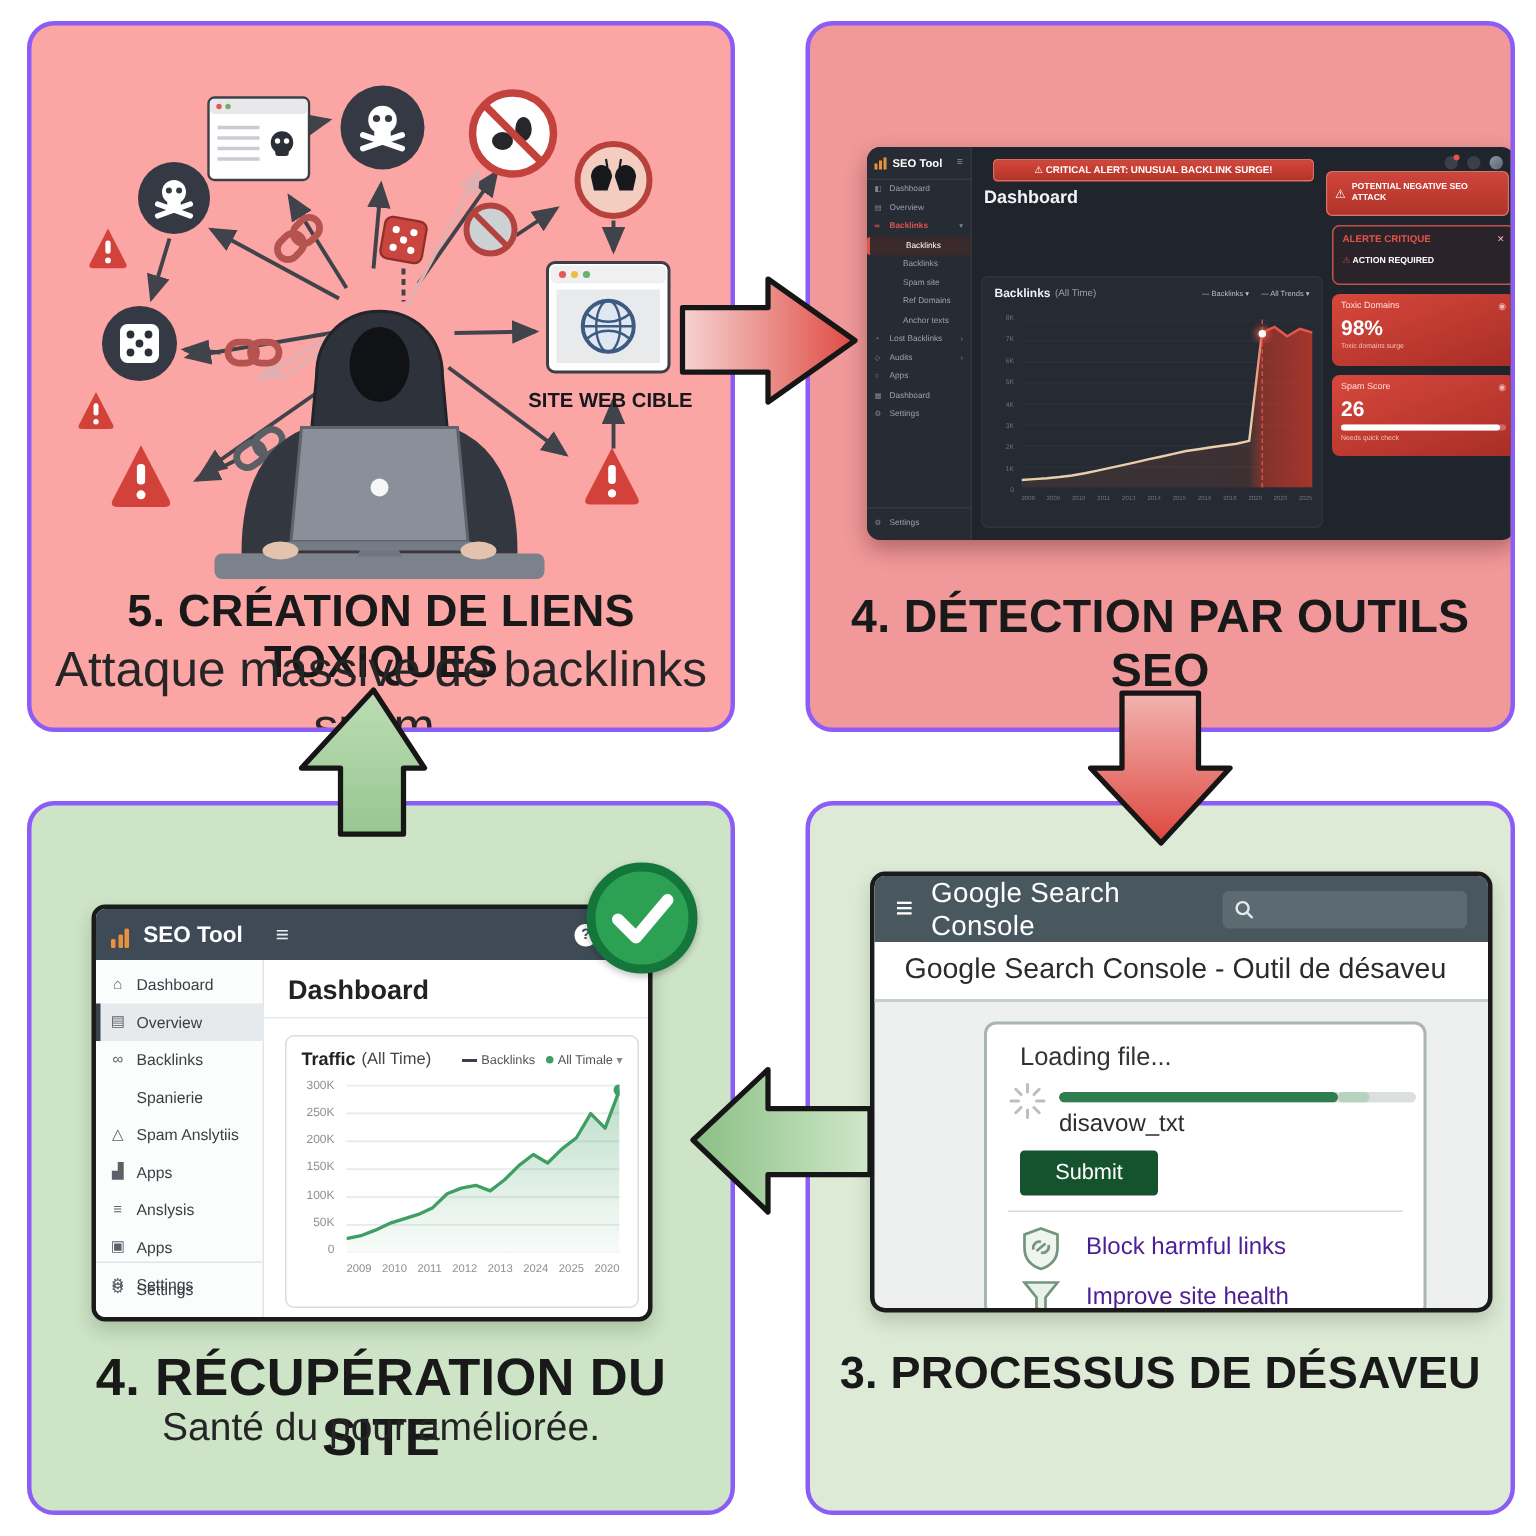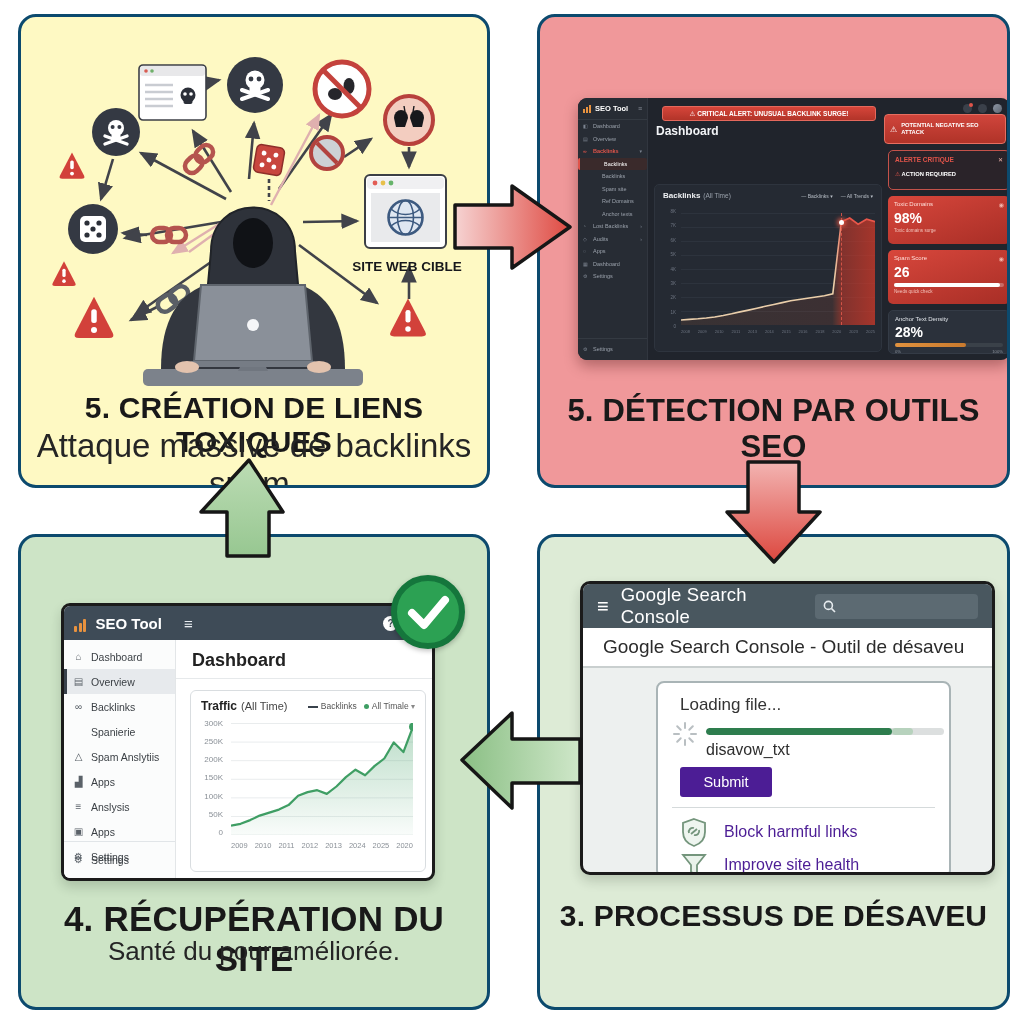--- a/index.html
+++ b/index.html
@@ -1,21 +1,21 @@
 <!DOCTYPE html>
 <html><head>
 <meta charset="utf-8">
 <style>
   * { margin:0; padding:0; box-sizing:border-box; }
   html,body { background:#fff; }
   body { font-family:"Liberation Sans","DejaVu Sans",sans-serif; }
   .stage { position:relative; width:1024px; height:1024px; background:#fff; overflow:hidden; }
 
-  .panel { position:absolute; border:3px solid #0c4a6e; border-radius:18px; overflow:hidden; }
-  .panel.p1 { left:18px;  top:14px;  width:472px; height:474px; background:#fef9c3; }
+  .panel { position:absolute; border:3px solid #8b5cf6; border-radius:18px; overflow:hidden; }
+  .panel.p1 { left:18px;  top:14px;  width:472px; height:474px; background:#fca5a5; }
   .panel.p2 { left:537px; top:14px;  width:473px; height:474px; background:#f0989a; }
   .panel.p3 { left:537px; top:534px; width:473px; height:476px; background:#ddebd6; }
   .panel.p4 { left:18px;  top:534px; width:472px; height:476px; background:#cde4c6; }
 
   .step-title { position:absolute; width:100%; text-align:center; font-weight:bold; color:#191919; letter-spacing:.2px; }
   .step-sub   { position:absolute; width:100%; text-align:center; color:#252525; }
   .p1 .step-title { top:374px; font-size:30px; }
   .p1 .step-sub   { top:410px; font-size:33px; }
   .p2 .step-title { top:376px; font-size:31px; }
   .p3 .step-title { top:362px; font-size:30px; }
@@ -111,21 +111,21 @@
   .win3 .subbar { height:40px; background:#fff; border-bottom:2px solid #c9cfcf; display:flex; align-items:center; padding:0 20px;
                   font-size:19px; color:#2b2b2b; }
   .win3 .card { position:absolute; left:73px; top:97px; width:295px; height:197px; background:#fff;
                 border:2px solid #a9b4b6; border-radius:8px; }
   .win3 .loading { position:absolute; left:22px; top:12px; font-size:17px; color:#333; }
   .win3 .spin { position:absolute; left:14px; top:38px; }
   .win3 .track { position:absolute; left:48px; top:45px; width:238px; height:7px; border-radius:4px; background:#dcdfdf; overflow:hidden; }
   .win3 .track .fill { position:absolute; left:0; top:0; height:100%; width:78%; background:#2e7d4e; border-radius:4px; }
   .win3 .track .cap  { position:absolute; left:78%; top:0; height:100%; width:9%; background:#b7d2bd; border-radius:4px; }
   .win3 .fname { position:absolute; left:48px; top:58px; font-size:16px; color:#2e2e2e; }
-  .win3 .submit { position:absolute; left:22px; top:84px; width:92px; height:30px; background:#4c1d95; color:#fff;
+  .win3 .submit { position:absolute; left:22px; top:84px; width:92px; height:30px; background:#14532d; color:#fff;
                   border:none; border-radius:3px; font-size:14.5px; font-family:inherit; }
   .win3 .divider { position:absolute; left:14px; right:14px; top:124px; border-top:1.5px solid #d5dadb; }
   .win3 .feat { position:absolute; left:22px; display:flex; align-items:center; gap:16px; font-size:16px; color:#4c1d95; }
   .win3 .feat.f1 { top:134px; }
   .win3 .feat.f2 { top:168px; }
 
   
   .win4 { position:absolute; left:40px; top:66px; width:374px; height:278px; background:#fff; border:3px solid #1b1b1b;
           border-radius:9px; overflow:hidden; box-shadow:0 6px 12px rgba(20,40,20,.18); }
   .win4 .hdr { height:34px; background:#3e4b57; display:flex; align-items:center; padding:0 10px; gap:8px; }
@@ -540,35 +540,22 @@
         <div class="ttl">
             <span>Spam Score</span>
             <span class="x">◉</span>
           </div>
         <div class="big">26</div>
         <div class="bar">
             <i></i>
           </div>
         <div class="note">Needs quick check</div>
       </div>
-      <div class="card dark">
-        <div class="ttl">
-            <span>Anchor Text Density</span>
-          </div>
-        <div class="big">28%</div>
-        <div class="bar">
-            <i></i>
-          </div>
-        <div class="minmax">
-          <span>0%</span>
-          <span>100%</span>
-        </div>
-      </div>
     </div>
-    <div class="step-title">5. DÉTECTION PAR OUTILS SEO</div>
+    <div class="step-title">4. DÉTECTION PAR OUTILS SEO</div>
   </section>
 
   <section class="panel p3">
     <div class="win3">
       <div class="hdr">
         <span class="hm">≡</span>
         <span class="nm">Google Search Console</span>
         <div class="search">
           <svg width="13" height="13" viewBox="0 0 13 13">
             <circle cx="5.4" cy="5.4" r="4" fill="none" stroke="#e6ebee" stroke-width="1.6"></circle>

